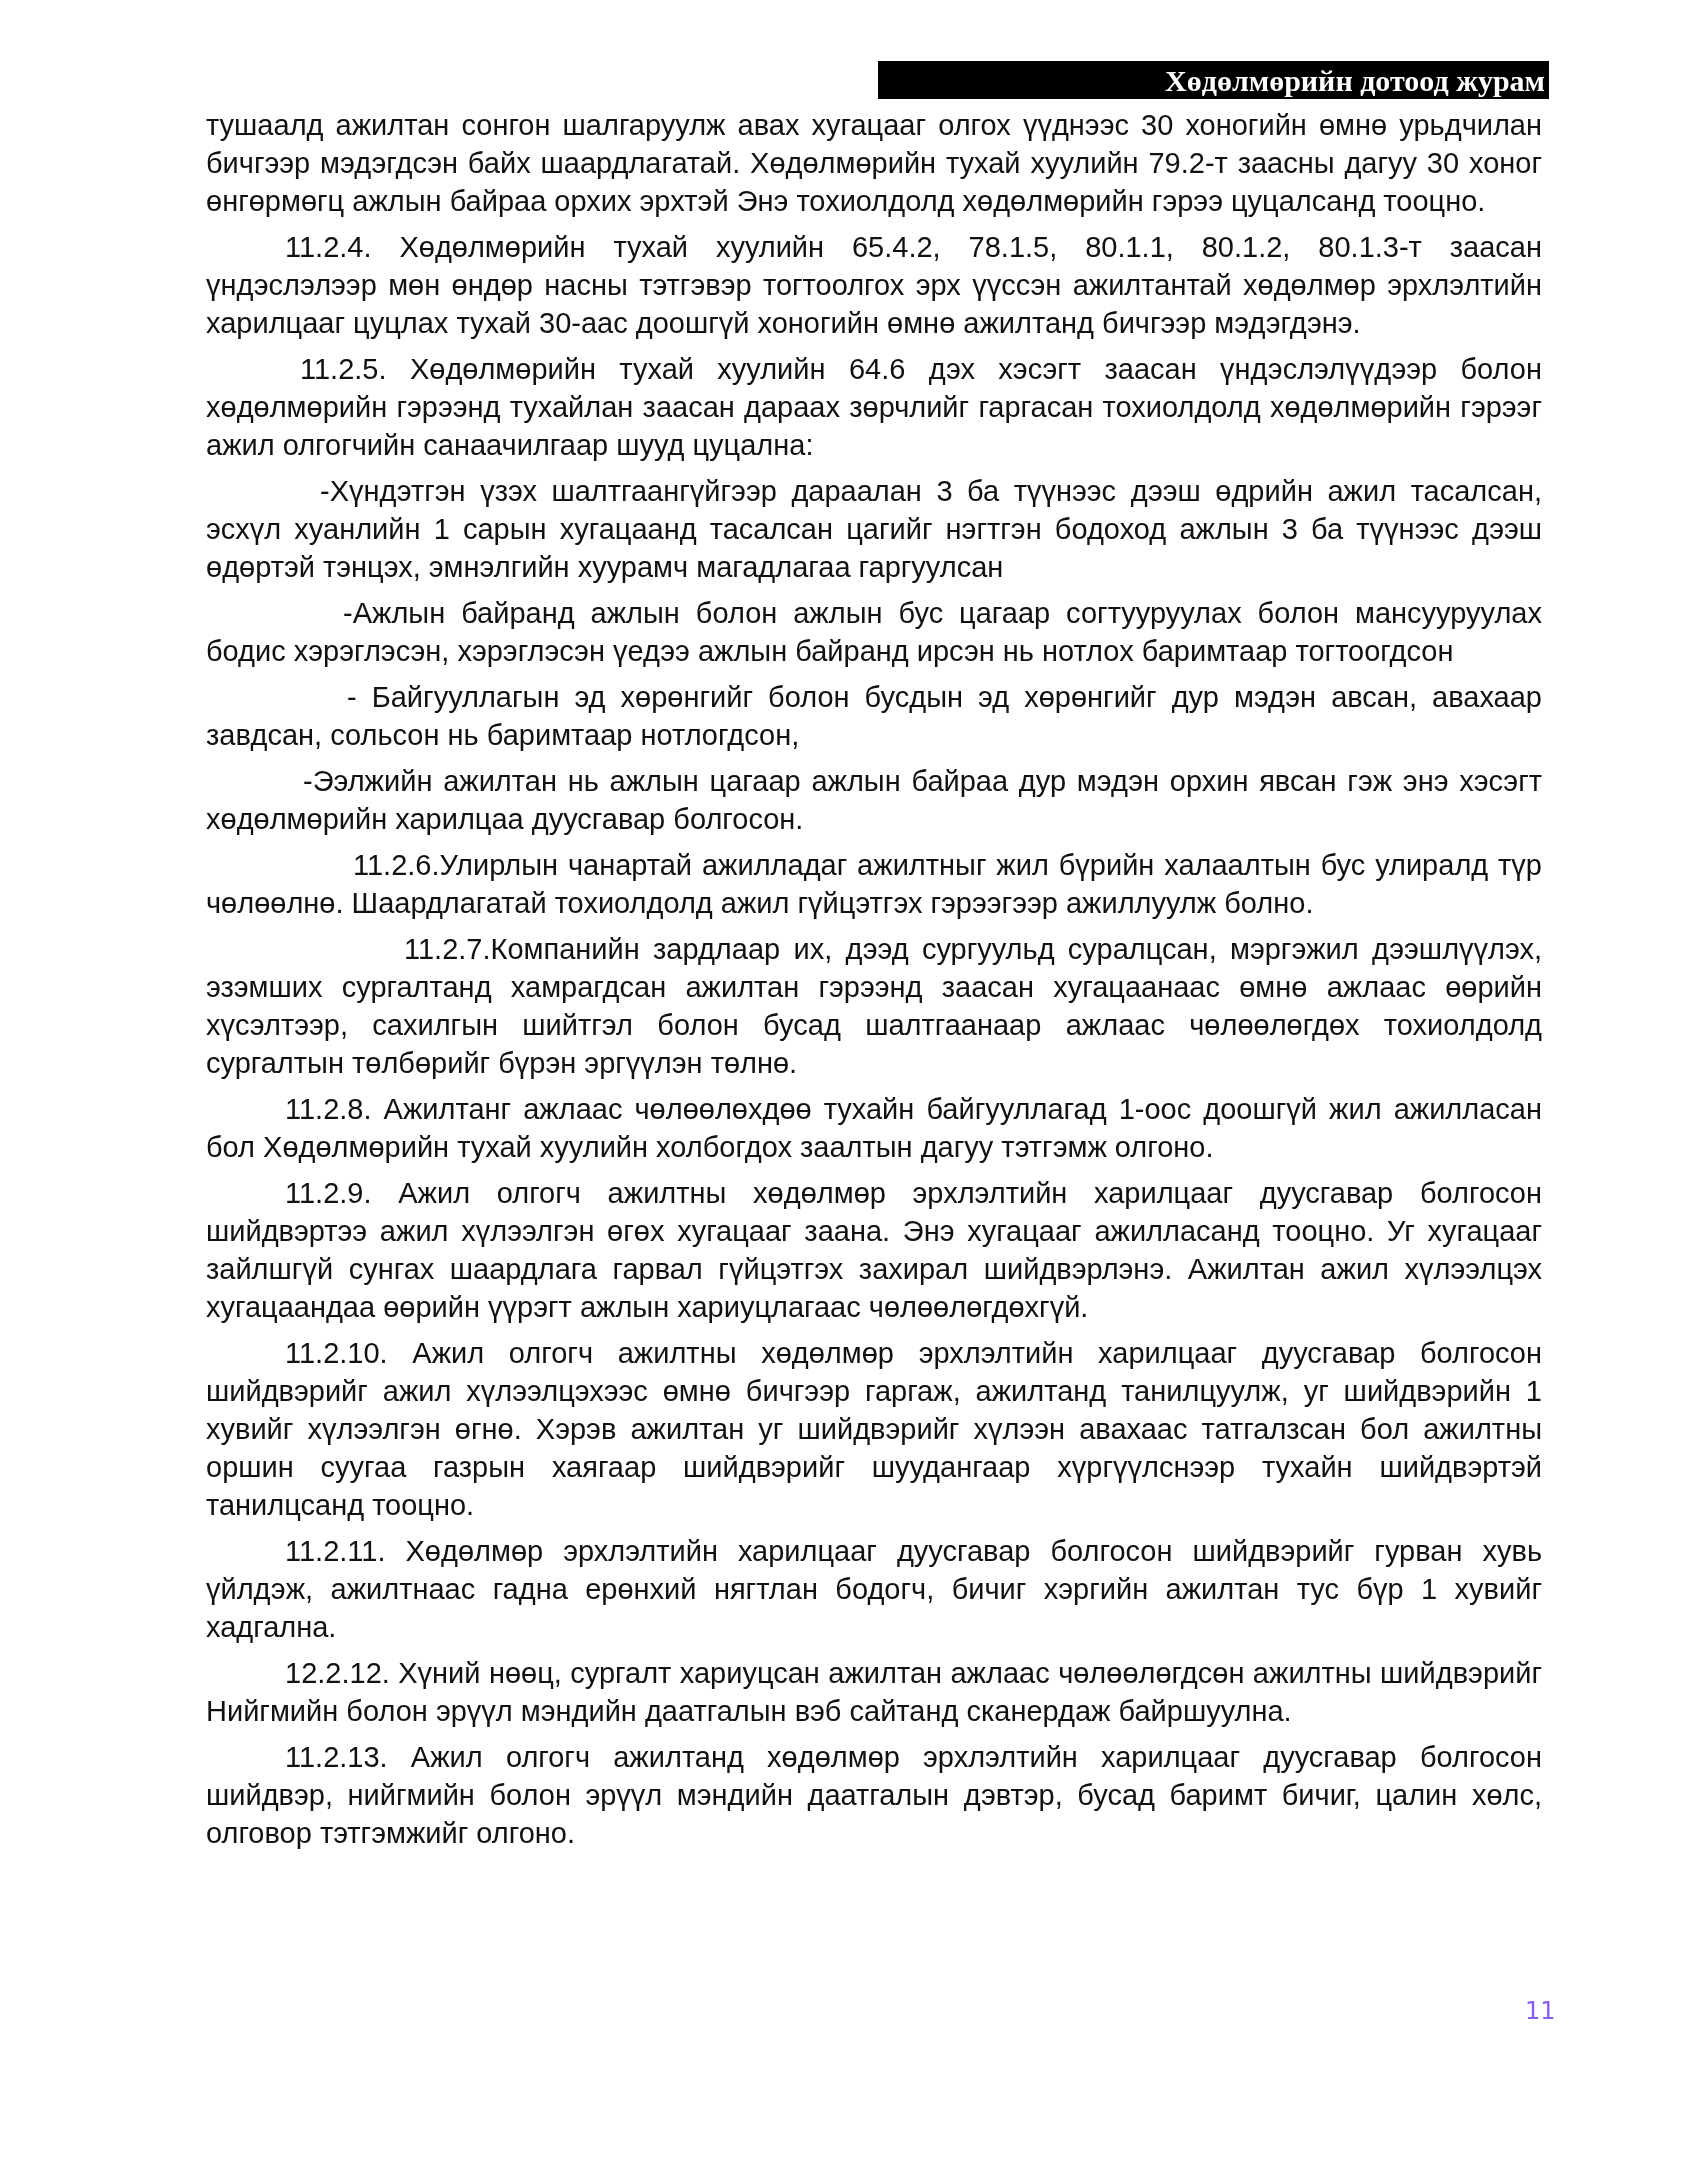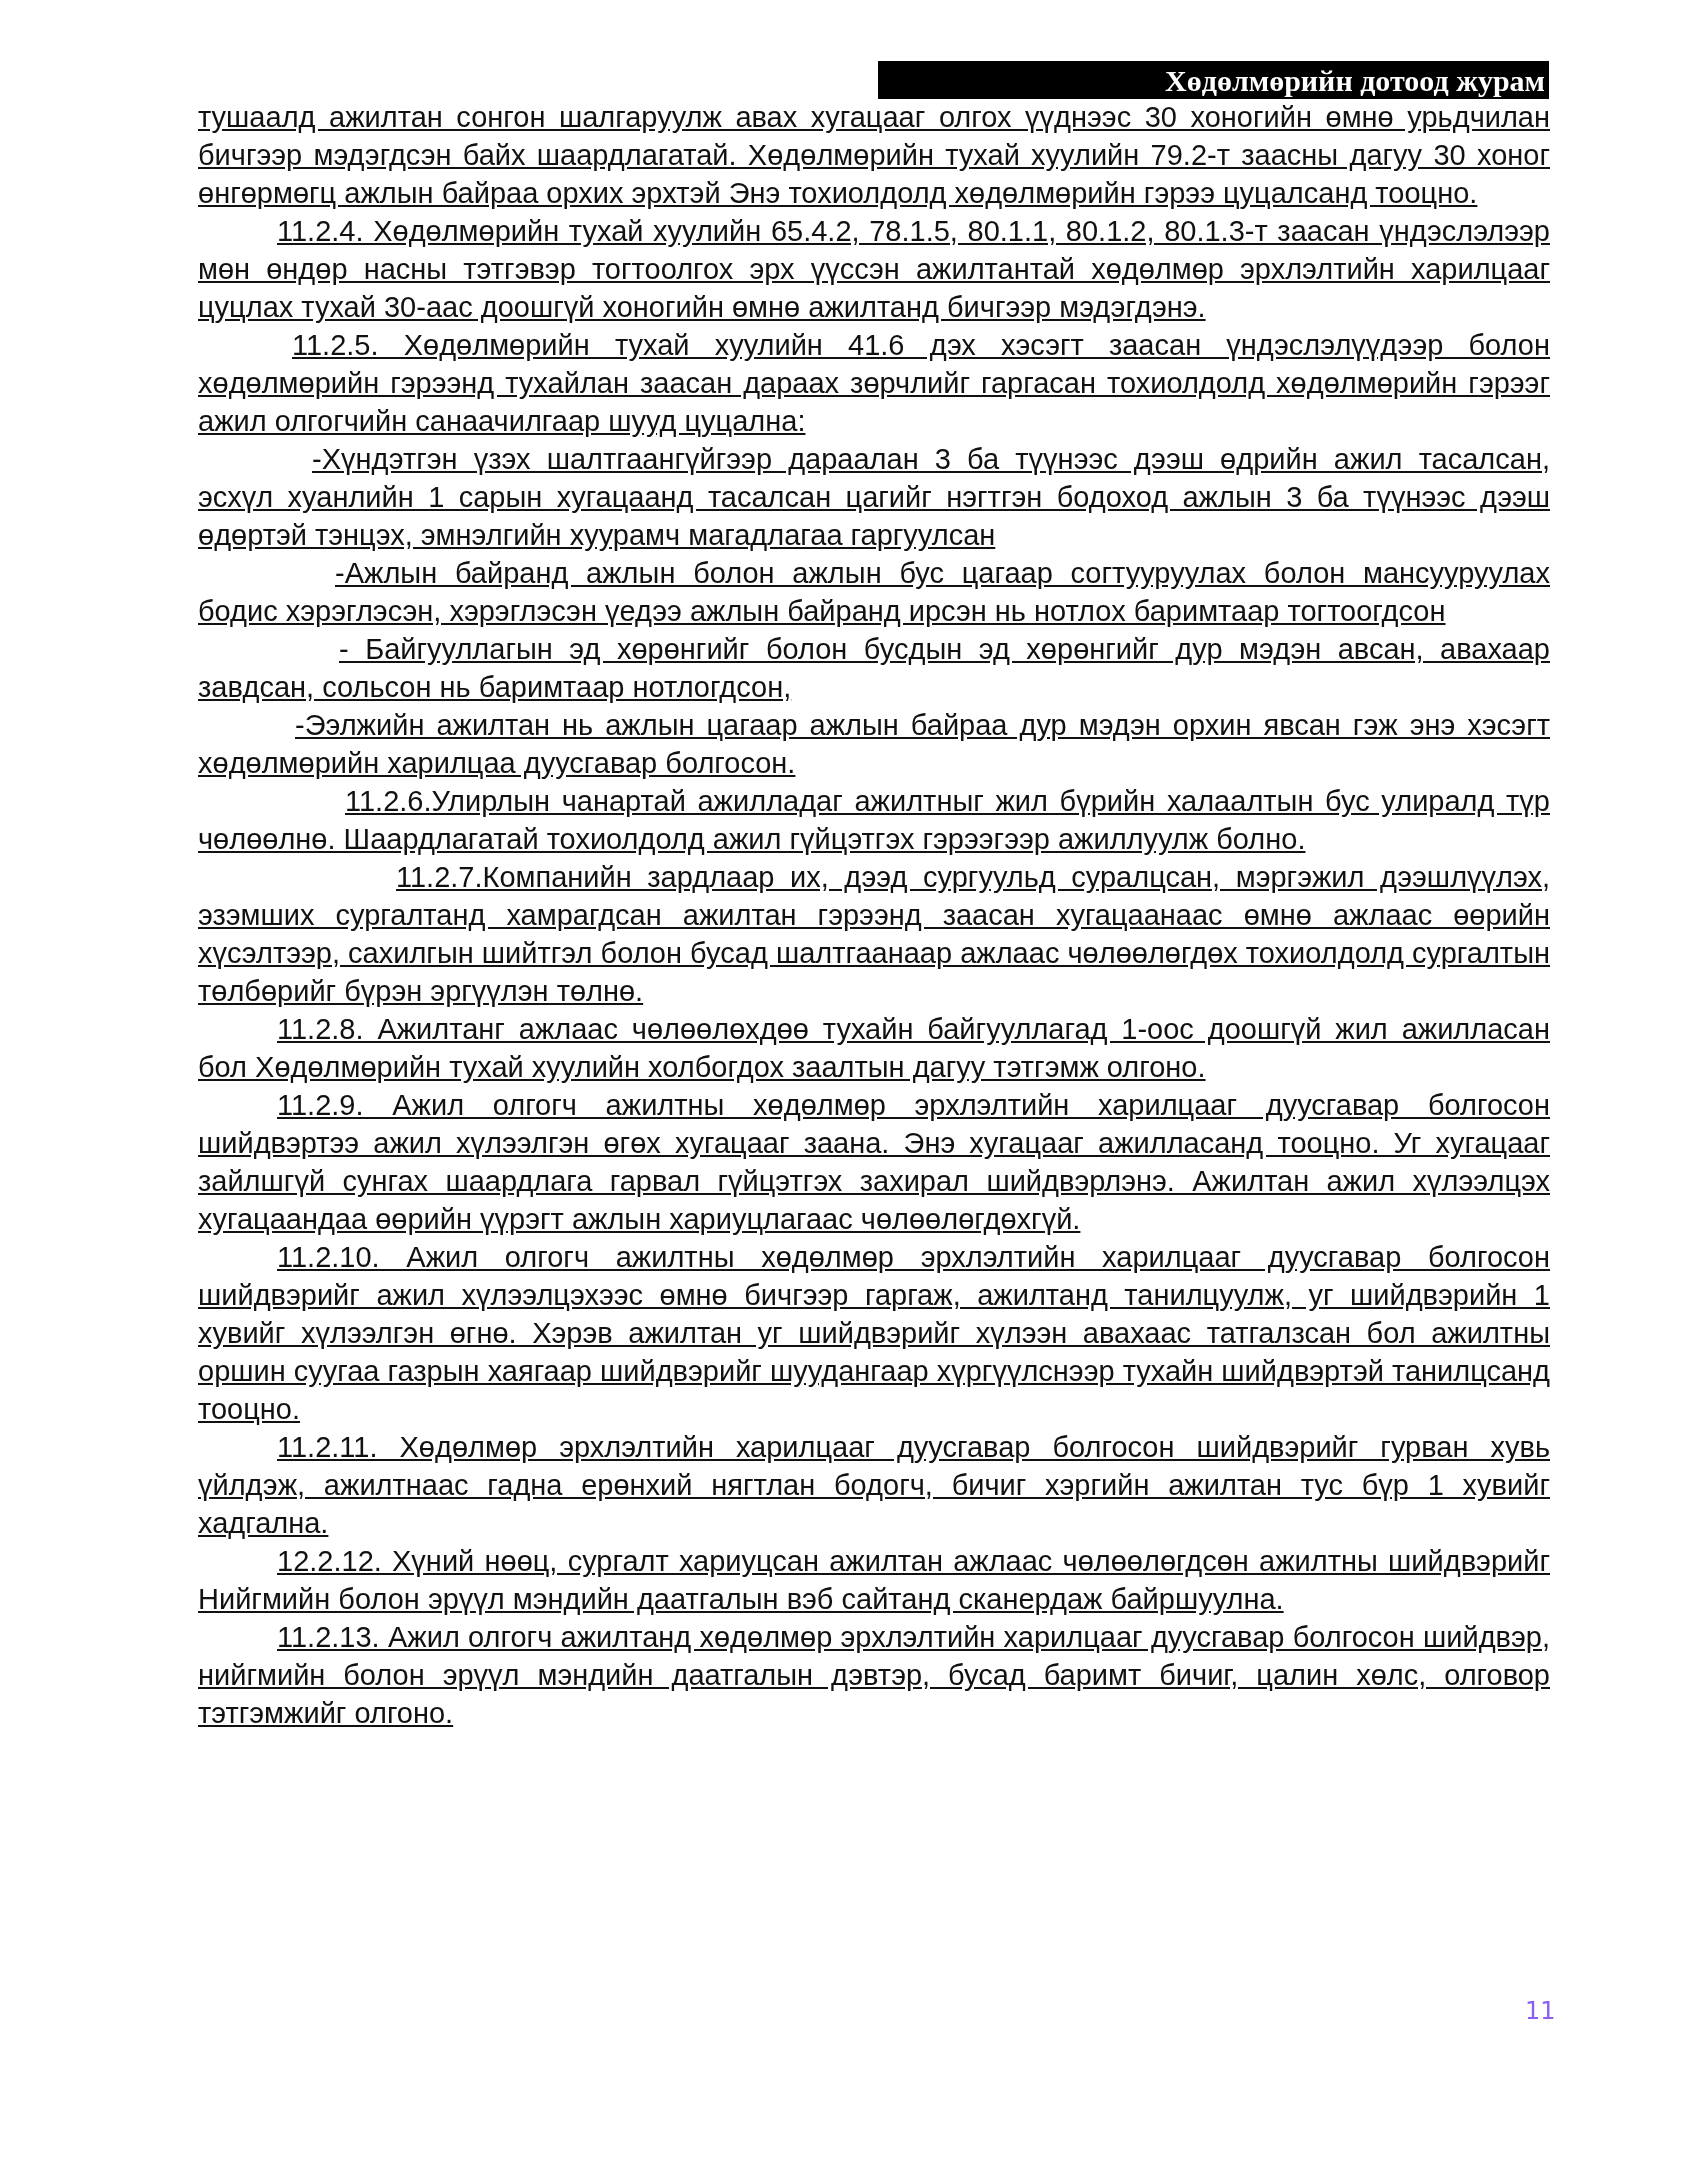--- a/index.html
+++ b/index.html
@@ -10,21 +10,21 @@
     background: #000; color: #fff; text-align: right; box-sizing: border-box;
     padding-right: 4px;
     font-family: "Liberation Serif", "DejaVu Serif", serif; font-weight: bold;
     font-size: 30px; line-height: 40px; letter-spacing: 0px;
   }
   .body-text {
     position: absolute; left: 198px; top: 98px; width: 1352px;
     font-family: "Liberation Sans", "DejaVu Sans", sans-serif;
     font-size: 29px; line-height: 38px; color: #111;
   }
-  .body-text p { margin: 0; text-align: justify; text-decoration: underline; }
+  .body-text p { margin: 8px; text-align: justify; }
   .i1 { text-indent: 79px; }
   .i2 { text-indent: 94px; }
   .i3 { text-indent: 114px; }
   .i4 { text-indent: 137px; }
   .i5 { text-indent: 141px; }
   .i6 { text-indent: 97px; }
   .i7 { text-indent: 147px; }
   .i8 { text-indent: 198px; }
   .last-left { text-align-last: left; }
   .page-number {
@@ -36,21 +36,21 @@
 <body>
 
 <div class="page">
   <div class="header-bar">
     <span>Хөдөлмөрийн дотоод журам</span>
   </div>
 
   <div class="body-text">
     <p class="last-left">тушаалд ажилтан сонгон шалгаруулж авах хугацааг олгох үүднээс 30 хоногийн өмнө урьдчилан бичгээр мэдэгдсэн байх шаардлагатай. Хөдөлмөрийн тухай хуулийн  79.2-т заасны дагуу 30 хоног өнгөрмөгц ажлын байраа орхих эрхтэй Энэ тохиолдолд хөдөлмөрийн гэрээ цуцалсанд тооцно.</p>
     <p class="i1 last-left">11.2.4. Хөдөлмөрийн тухай хуулийн 65.4.2, 78.1.5, 80.1.1, 80.1.2, 80.1.3-т заасан үндэслэлээр мөн өндөр насны тэтгэвэр тогтоолгох эрх үүссэн ажилтантай хөдөлмөр эрхлэлтийн харилцааг цуцлах тухай 30-аас доошгүй хоногийн өмнө ажилтанд бичгээр мэдэгдэнэ.</p>
-    <p class="i2 last-left">11.2.5. Хөдөлмөрийн тухай хуулийн 41.6 дэх хэсэгт заасан үндэслэлүүдээр болон хөдөлмөрийн гэрээнд тухайлан заасан дараах зөрчлийг гаргасан тохиолдолд хөдөлмөрийн гэрээг ажил олгогчийн санаачилгаар шууд цуцална:</p>
+    <p class="i2 last-left">11.2.5. Хөдөлмөрийн тухай хуулийн 64.6 дэх хэсэгт заасан үндэслэлүүдээр болон хөдөлмөрийн гэрээнд тухайлан заасан дараах зөрчлийг гаргасан тохиолдолд хөдөлмөрийн гэрээг ажил олгогчийн санаачилгаар шууд цуцална:</p>
     <p class="i3 last-left">-Хүндэтгэн үзэх шалтгаангүйгээр дараалан 3 ба түүнээс дээш өдрийн ажил тасалсан, эсхүл хуанлийн 1 сарын хугацаанд тасалсан цагийг нэгтгэн бодоход ажлын 3 ба түүнээс дээш өдөртэй тэнцэх, эмнэлгийн хуурамч магадлагаа гаргуулсан</p>
     <p class="i4 last-left">-Ажлын байранд ажлын болон  ажлын бус цагаар согтууруулах болон мансууруулах бодис хэрэглэсэн, хэрэглэсэн үедээ ажлын байранд ирсэн нь нотлох баримтаар тогтоогдсон</p>
     <p class="i5 last-left">- Байгууллагын эд хөрөнгийг болон бусдын эд хөрөнгийг дур мэдэн авсан, авахаар завдсан, сольсон нь баримтаар нотлогдсон,</p>
     <p class="i6 last-left">-Ээлжийн ажилтан нь ажлын цагаар ажлын байраа дур мэдэн орхин явсан гэж энэ хэсэгт хөдөлмөрийн харилцаа дуусгавар болгосон.</p>
     <p class="i7 last-left">11.2.6.Улирлын чанартай ажилладаг ажилтныг жил бүрийн халаалтын бус улиралд түр чөлөөлнө. Шаардлагатай тохиолдолд ажил гүйцэтгэх гэрээгээр ажиллуулж болно.</p>
     <p class="i8 last-left">11.2.7.Компанийн зардлаар их, дээд сургуульд суралцсан, мэргэжил дээшлүүлэх, эзэмших сургалтанд хамрагдсан ажилтан гэрээнд заасан хугацаанаас өмнө ажлаас өөрийн хүсэлтээр, сахилгын шийтгэл болон бусад шалтгаанаар ажлаас чөлөөлөгдөх тохиолдолд сургалтын төлбөрийг бүрэн эргүүлэн төлнө.</p>
     <p class="i1 last-left">11.2.8. Ажилтанг ажлаас чөлөөлөхдөө тухайн байгууллагад 1-оос доошгүй жил ажилласан бол Хөдөлмөрийн тухай хуулийн холбогдох заалтын дагуу тэтгэмж олгоно.</p>
     <p class="i1 last-left">11.2.9. Ажил олгогч ажилтны хөдөлмөр эрхлэлтийн харилцааг дуусгавар болгосон шийдвэртээ ажил хүлээлгэн өгөх хугацааг заана. Энэ хугацааг ажилласанд тооцно. Уг хугацааг зайлшгүй сунгах шаардлага гарвал гүйцэтгэх захирал шийдвэрлэнэ. Ажилтан ажил хүлээлцэх хугацаандаа өөрийн үүрэгт ажлын хариуцлагаас чөлөөлөгдөхгүй.</p>
     <p class="i1 last-left">11.2.10. Ажил олгогч ажилтны хөдөлмөр эрхлэлтийн харилцааг дуусгавар болгосон шийдвэрийг ажил хүлээлцэхээс өмнө бичгээр гаргаж, ажилтанд танилцуулж, уг шийдвэрийн 1 хувийг хүлээлгэн өгнө. Хэрэв  ажилтан уг шийдвэрийг хүлээн авахаас татгалзсан бол ажилтны оршин суугаа газрын хаягаар шийдвэрийг  шуудангаар хүргүүлснээр тухайн шийдвэртэй танилцсанд тооцно.</p>
     <p class="i1 last-left">11.2.11. Хөдөлмөр эрхлэлтийн харилцааг дуусгавар болгосон шийдвэрийг гурван хувь үйлдэж, ажилтнаас гадна ерөнхий нягтлан бодогч, бичиг хэргийн ажилтан тус бүр 1 хувийг хадгална.</p>

